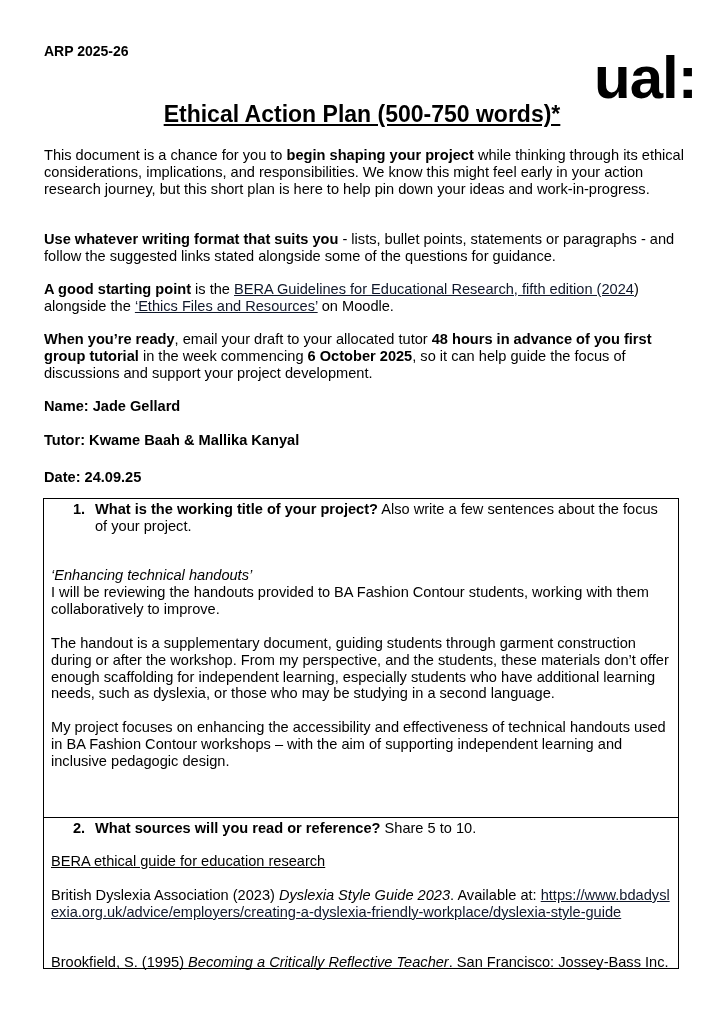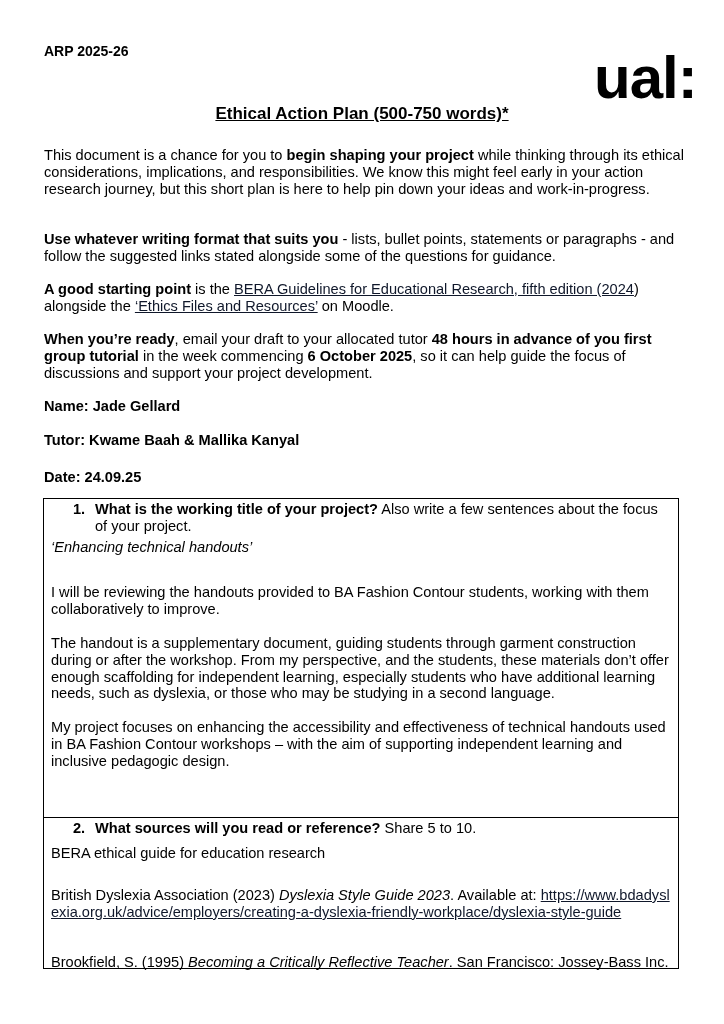--- a/index.html
+++ b/index.html
@@ -11,21 +11,21 @@
     .doc-code {
       position: absolute; left: 44px; top: 43px;
       font-weight: bold; font-size: 14px;
     }
     .logo {
       position: absolute; left: 558px; top: 52px;
       font-weight: bold; font-size: 60px; line-height: 52px; letter-spacing: -1px; margin-left: 36px;
     }
     .title {
       position: absolute; left: 0; width: 724px; top: 106px; text-align: center;
-      font-weight: bold; font-size: 17px; text-decoration: underline;
+      font-weight: bold; font-size: 23px; text-decoration: underline;
     }
     .p { position: absolute; left: 44px; width: 640px; margin: 0; }
     .p b { font-weight: bold; text-align: center; }
     a.link { color: #0f172a; text-decoration: underline; }
     .meta { position: absolute; left: 44px; font-weight: bold; }
     .table {
       position: absolute; left: 43px; top: 498px; width: 636px; height: 471px;
       border: 1px solid #000; box-sizing: border-box;
     }
     .cell { position: absolute; left: 0; right: 0; box-sizing: border-box; padding: 0 7px; }
@@ -55,28 +55,28 @@
 <div class="meta" style="top:398px;">Name: Jade Gellard</div>
 <div class="meta" style="top:432px;">Tutor: Kwame Baah &amp; Mallika Kanyal</div>
 <div class="meta" style="top:469px;">Date: 24.09.25</div>
 
 <div class="table">
   <div class="cell cell1">
     <div class="q" style="top:2px;">
       <span class="num">1.</span>
       <span class="qtext"><b>What is the working title of your project?</b><span> Also write a few sentences about the focus of your project.</span></span>
     </div>
-    <p class="ans" style="top:40px;"><i>‘Enhancing technical handouts’</i></p>
+    <p class="ans" style="top:68px;"><i>‘Enhancing technical handouts’</i></p>
     <p class="ans" style="top:85px;">I will be reviewing the handouts provided to BA Fashion Contour students, working with them collaboratively to improve.</p>
     <p class="ans" style="top:220px;">My project focuses on enhancing the accessibility and effectiveness of technical handouts used in BA Fashion Contour workshops – with the aim of supporting independent learning and inclusive pedagogic design.</p>
     <p class="ans" style="top:136px;">The handout is a supplementary document, guiding students through garment construction during or after the workshop. From my perspective, and the students, these materials don’t offer enough scaffolding for independent learning, especially students who have additional learning needs, such as dyslexia, or those who may be studying in a second language.</p>
   </div>
 
   <div class="cell cell2">
     <div class="q" style="top:2px;">
       <span class="num">2.</span>
       <span class="qtext"><b>What sources will you read or reference?</b><span> Share 5 to 10.</span></span>
     </div>
-    <p class="ans" style="top:27px;">BERA ethical guide for education research</p>
+    <p class="ans" style="top:35px;text-decoration:underline;">BERA ethical guide for education research</p>
     <p class="ans" style="top:69px;"><span>British Dyslexia Association (2023) </span><i>Dyslexia Style Guide 2023</i><span>. Available at: </span><a class="link" style="word-break:break-all;">https://www.bdadyslexia.org.uk/advice/employers/creating-a-dyslexia-friendly-workplace/dyslexia-style-guide</a></p>
     <p class="ans" style="top:136px;"><span>Brookfield, S. (1995) </span><i>Becoming a Critically Reflective Teacher</i><span>. San Francisco: Jossey-Bass Inc.</span></p>
   </div>
 </div>
 
 </body></html>

